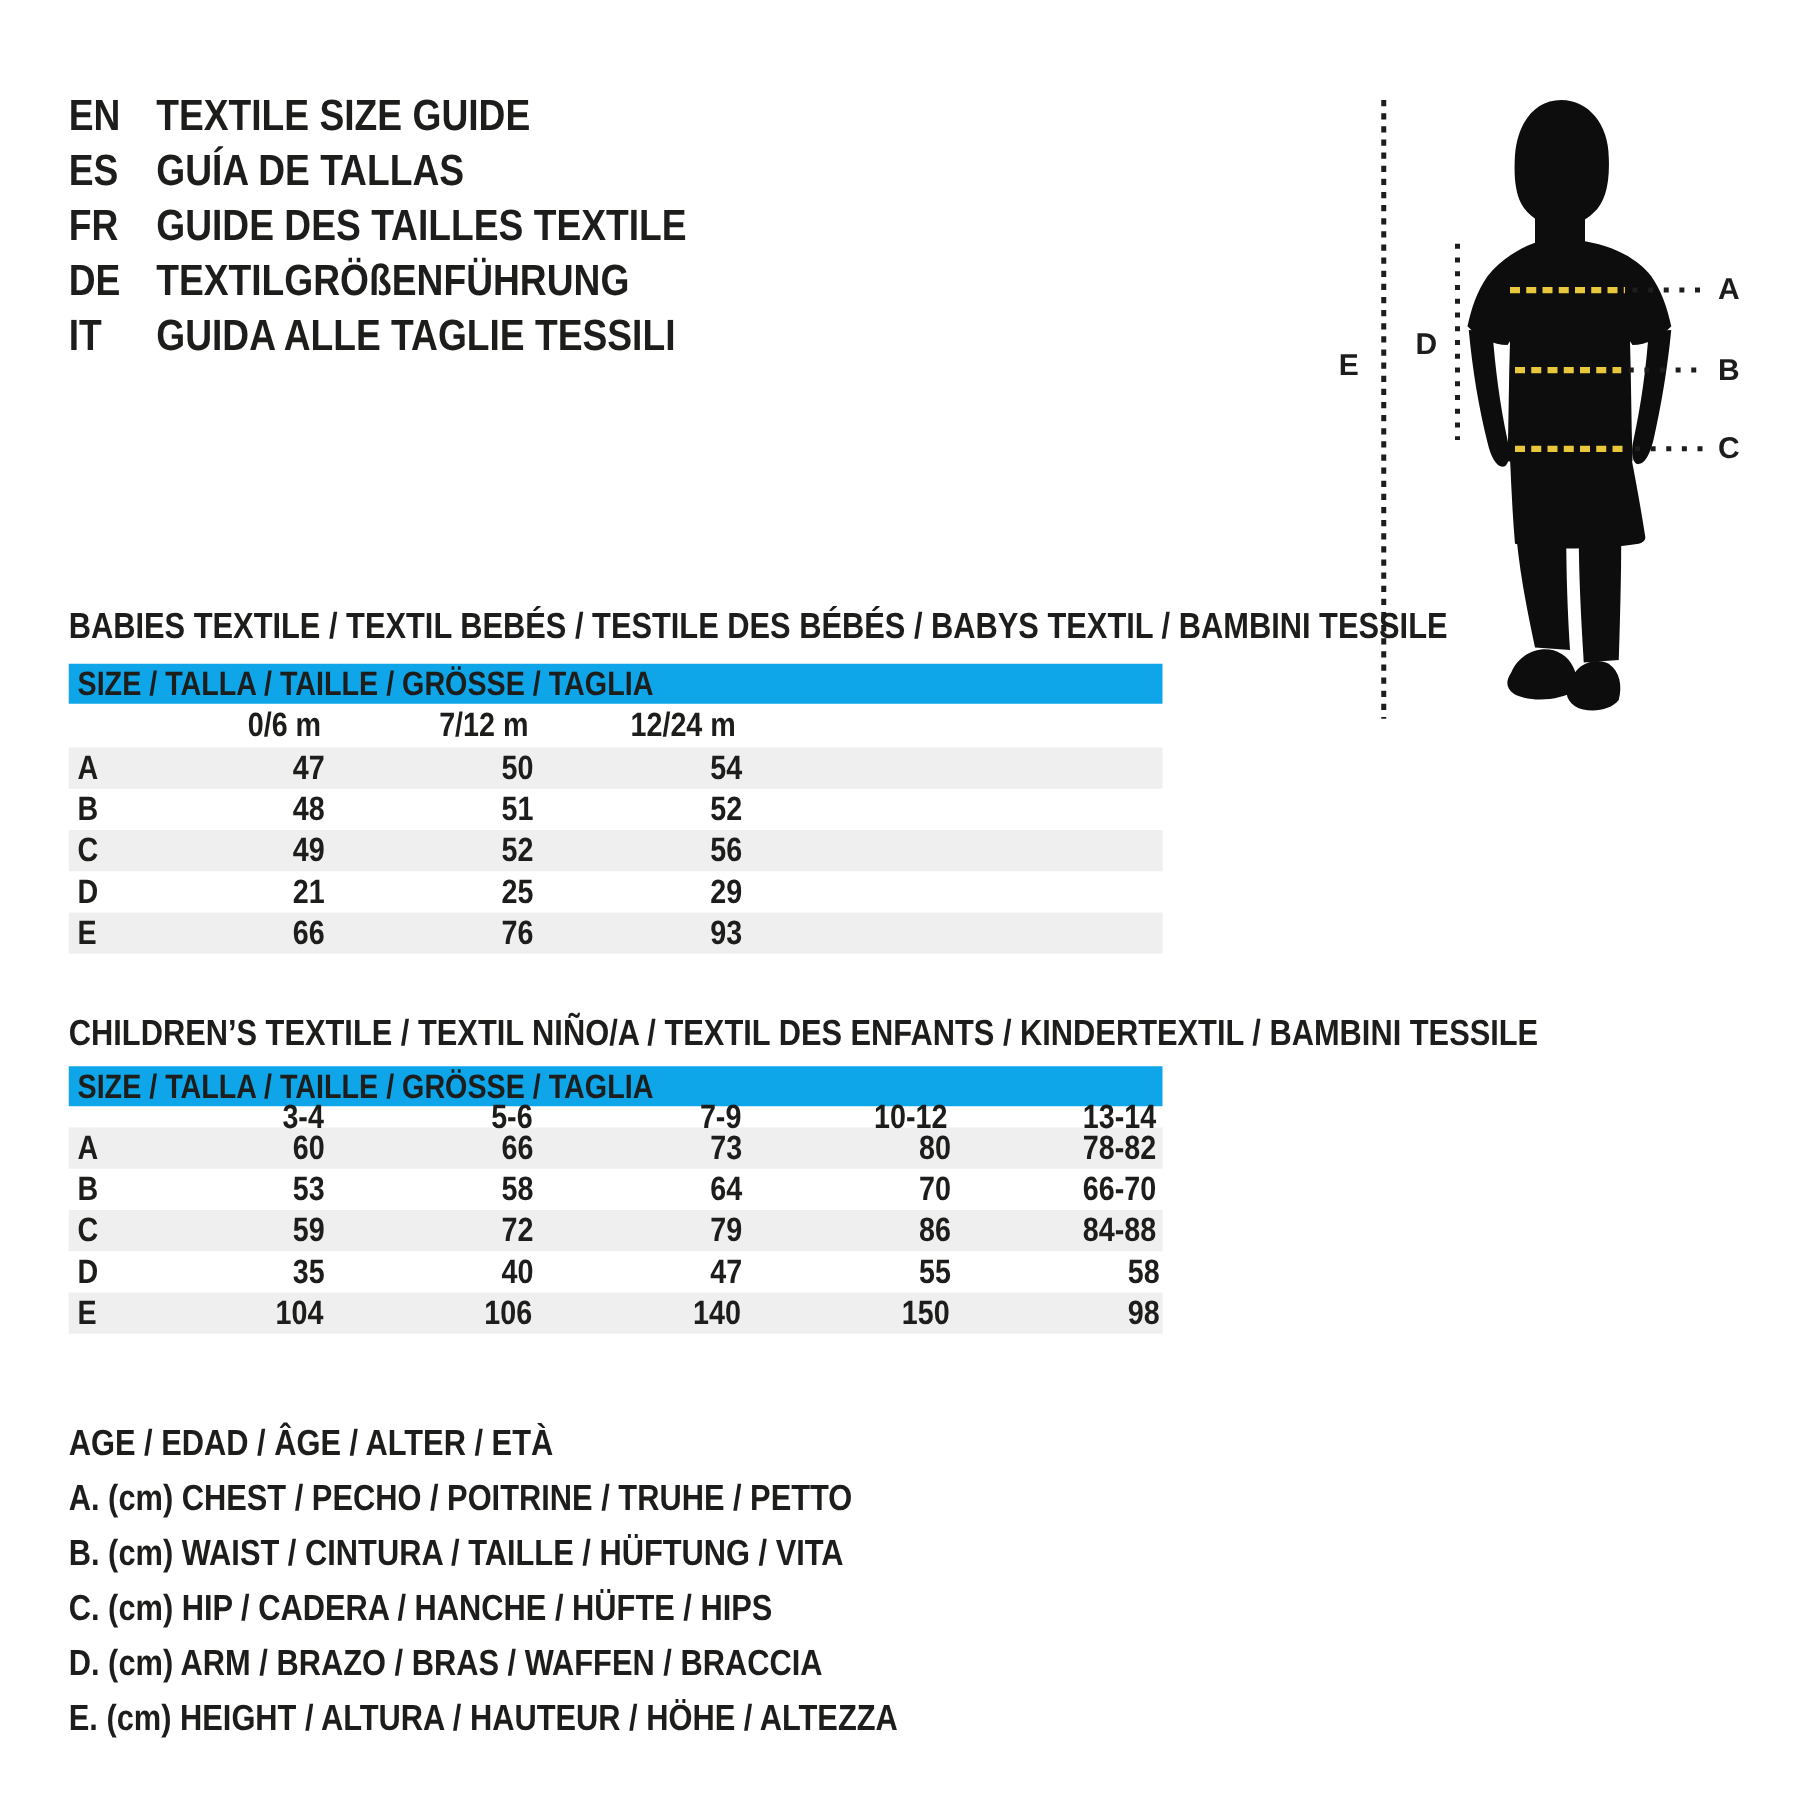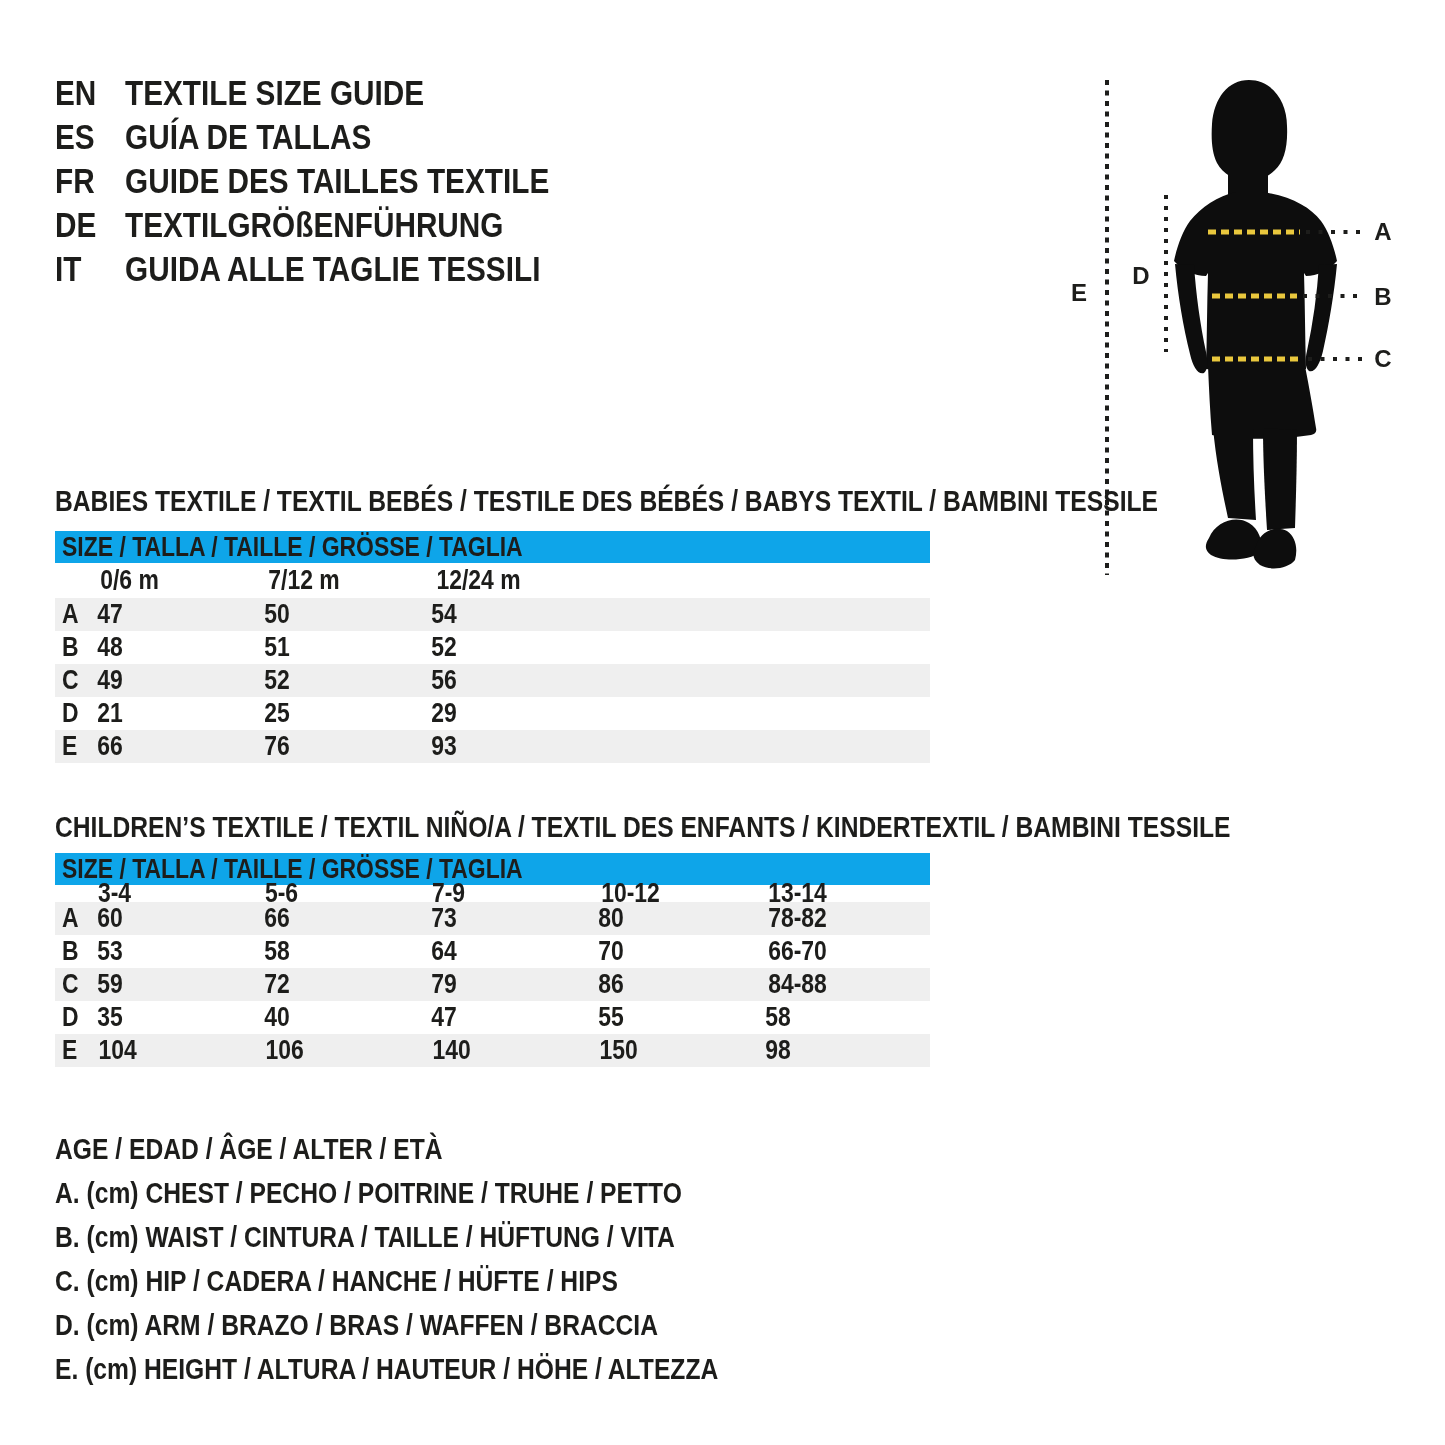--- a/index.html
+++ b/index.html
@@ -23,25 +23,25 @@
   .section-title{position:absolute;left:55px;height:30px;line-height:30px;font-size:29px;}
 
   
   .table-wrap{position:absolute;left:55px;width:875px;}
   .size-bar{background:#0ea5e9;height:32px;display:flex;align-items:center;padding-left:7px;box-sizing:border-box;font-size:27px;}
   .trow{display:flex;align-items:center;height:33px;width:875px;font-size:27px;}
   .trow.band{background:#efefef;}
   .t-babies .thead{height:35px;}
   .t-children .thead{height:17px;}
   .tlabel{width:40px;padding-left:7px;box-sizing:border-box;display:flex;}
-  .tcell{width:167px;display:flex;justify-content:flex-start;}
+  .tcell{width:167px;display:flex;justify-content:flex-end;}
 
   
   .legend{position:absolute;left:55px;top:1133px;font-size:29px;}
-  .legend-line{height:44px;display:flex;}
+  .legend-line{height:44px;display:flex;align-items:center;}
 </style>
 </head>
 <body>
 
 <div class="canvas">
 
   <div class="lang-block">
     <div class="lang-row">
       <span class="lang-code"><span class="cond">EN</span></span>
       <span><span class="cond">TEXTILE SIZE GUIDE</span></span>

